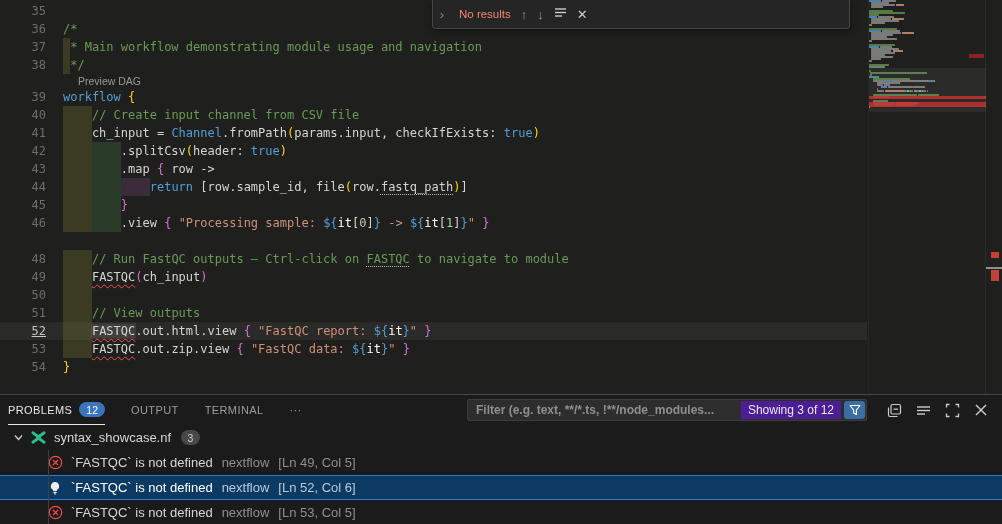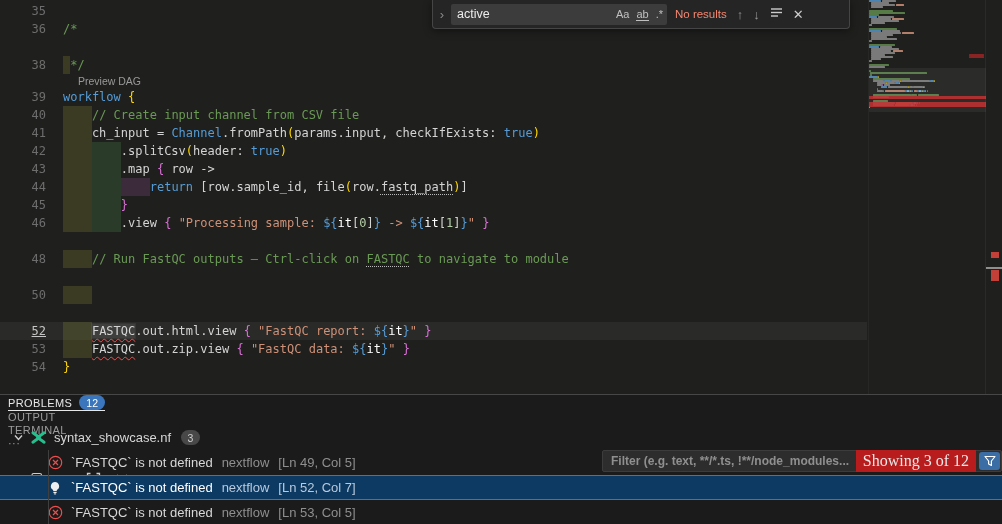--- a/index.html
+++ b/index.html
@@ -43,30 +43,30 @@
     border-radius:2px;padding:0 4px 0 6px;box-sizing:border-box;}
   #find .query{flex:1;color:#ececec;font-size:12.5px;font-family:"Liberation Sans",sans-serif;}
   .find-opt{color:#c0c0c0;font-size:11px;margin-left:7px;cursor:pointer;font-family:"Liberation Sans",sans-serif;}
   .find-opt.ww{border-bottom:1px solid #c0c0c0;}
   #find .results{color:#F48771;font-size:11.5px;margin-left:8px;white-space:nowrap;}
   .find-btn{color:#9a9a9a;font-size:13px;margin-left:10px;cursor:pointer;}
   .find-btn.lit{color:#cccccc;}
   
   #panel{position:absolute;left:0;top:394px;width:1002px;height:130px;background:#1b1b1b;
     border-top:1px solid #474747;box-sizing:border-box;}
-  #panel-header{display:flex;align-items:flex-start;height:30px;padding-left:8px;flex-direction:column;}
+  #panel-header{display:flex;align-items:center;height:30px;padding-left:8px;}
   .ptab{display:flex;align-items:center;height:29px;margin-right:26px;cursor:pointer;
     font-size:11px;letter-spacing:0.4px;color:#9c9c9c;border-bottom:1px solid transparent;box-sizing:border-box;}
   .ptab.active{color:#e7e7e7;border-bottom-color:#e7e7e7;}
   .ptab .badge{margin-left:7px;background:#3b76bd;color:#ffffff;font-size:10.5px;letter-spacing:0;
     border-radius:10px;padding:1.5px 7px;}
   #filter-box{margin-left:auto;display:flex;align-items:center;width:400px;height:22px;
     background:#2d2d2d;border:1px solid #3c3c3c;border-radius:2px;box-sizing:border-box;padding:0 1px 0 8px;}
   #filter-box .ph{flex:1;color:#8f8f8f;font-size:12px;white-space:nowrap;overflow:hidden;font-weight:bold;}
-  #filter-box .showing{background:#b91c1c;color:#e8e8e8;font-size:16px;padding:2px 7px;white-space:nowrap;font-family:Liberation Serif, serif;}
+  #filter-box .showing{background:#4c1d95;color:#e8e8e8;font-size:12px;padding:2px 7px;white-space:nowrap;}
   #funnel{width:21px;height:18px;background:#3a6ea5;border-radius:3px;display:flex;
     align-items:center;justify-content:center;margin-left:3px;cursor:pointer;}
   .hicon{margin-left:14px;cursor:pointer;display:flex;align-items:center;}
   #panel-icons{display:flex;align-items:center;margin-left:6px;margin-right:14px;}
   
   #tree{position:relative;}
   .trow{position:relative;display:flex;align-items:center;height:25px;font-size:13px;color:#cccccc;
     cursor:pointer;box-sizing:border-box;}
   .trow.selected{background:#0d3a62;border-top:1px solid #2a7ad4;border-bottom:1px solid #2a7ad4;}
   .file-row .fname{margin-left:7px;color:#d6d6d6;}
@@ -80,32 +80,35 @@
   .loc{color:#8f8f8f;margin-left:9px;}
   .trow.selected .src,.trow.selected .loc{color:#b9cade;}
   #tree-guide{position:absolute;left:48px;top:25px;bottom:0;width:1px;background:#3f3f3f;}
 </style>
 </head>
 <body>
 
 <div id="editor">
     <div class="code-line" style="top: 2px;"><span class="ln">35</span><span class="code-text"></span></div>
     <div class="code-line" style="top: 20px;"><span class="ln">36</span><span class="code-text"><span class="tk-c">/*</span></span></div>
+    <div class="code-line" style="top: 38px;"><span class="tint" style="left: 63px; width: 7.2234px; background: rgba(255, 255, 64, 0.12);"></span><span class="ln">37</span><span class="code-text"><span class="tk-c"> * Main workflow demonstrating module usage and navigation</span></span></div>
     <div class="code-line" style="top: 56px;"><span class="tint" style="left: 63px; width: 7.2234px; background: rgba(255, 255, 64, 0.12);"></span><span class="ln">38</span><span class="code-text"><span class="tk-c"> */</span></span></div>
     <div class="codelens" style="top: 74px; padding-left: 15px;">Preview DAG</div>
     <div class="code-line" style="top: 88px;"><span class="ln">39</span><span class="code-text"><span class="tk-k">workflow </span><span class="tk-b1">{</span></span></div>
     <div class="code-line" style="top: 106px;"><span class="tint" style="left: 63px; width: 28.8936px; background: rgba(255, 255, 64, 0.12);"></span><span class="ln">40</span><span class="code-text"><span class="tk-p">    </span><span class="tk-c">// Create input channel from CSV file</span></span></div>
     <div class="code-line" style="top: 124px;"><span class="tint" style="left: 63px; width: 28.8936px; background: rgba(255, 255, 64, 0.12);"></span><span class="ln">41</span><span class="code-text"><span class="tk-p">    ch_input = </span><span class="tk-k">Channel</span><span class="tk-p">.fromPath</span><span class="tk-b1">(</span><span class="tk-p">params.input, checkIfExists: </span><span class="tk-k">true</span><span class="tk-b1">)</span></span></div>
     <div class="code-line" style="top: 142px;"><span class="tint" style="left: 63px; width: 28.8936px; background: rgba(255, 255, 64, 0.12);"></span><span class="tint" style="left: 91.8936px; width: 28.8936px; background: rgba(127, 255, 127, 0.12);"></span><span class="ln">42</span><span class="code-text"><span class="tk-p">        .splitCsv</span><span class="tk-b1">(</span><span class="tk-p">header: </span><span class="tk-k">true</span><span class="tk-b1">)</span></span></div>
     <div class="code-line" style="top: 160px;"><span class="tint" style="left: 63px; width: 28.8936px; background: rgba(255, 255, 64, 0.12);"></span><span class="tint" style="left: 91.8936px; width: 28.8936px; background: rgba(127, 255, 127, 0.12);"></span><span class="ln">43</span><span class="code-text"><span class="tk-p">        .map </span><span class="tk-b2">{</span><span class="tk-p"> row -&gt;</span></span></div>
     <div class="code-line" style="top: 178px;"><span class="tint" style="left: 63px; width: 28.8936px; background: rgba(255, 255, 64, 0.12);"></span><span class="tint" style="left: 91.8936px; width: 28.8936px; background: rgba(127, 255, 127, 0.12);"></span><span class="tint" style="left: 120.787px; width: 28.8936px; background: rgba(255, 127, 255, 0.13);"></span><span class="ln">44</span><span class="code-text"><span class="tk-p">            </span><span class="tk-k">return</span><span class="tk-p"> [row.sample_id, file</span><span class="tk-b1">(</span><span class="tk-p">row.</span><span class="tk-p d-hint">fastq_path</span><span class="tk-b1">)</span><span class="tk-p">]</span></span></div>
     <div class="code-line" style="top: 196px;"><span class="tint" style="left: 63px; width: 28.8936px; background: rgba(255, 255, 64, 0.12);"></span><span class="tint" style="left: 91.8936px; width: 28.8936px; background: rgba(127, 255, 127, 0.12);"></span><span class="ln">45</span><span class="code-text"><span class="tk-p">        </span><span class="tk-b2">}</span></span></div>
     <div class="code-line" style="top: 214px;"><span class="tint" style="left: 63px; width: 28.8936px; background: rgba(255, 255, 64, 0.12);"></span><span class="tint" style="left: 91.8936px; width: 28.8936px; background: rgba(127, 255, 127, 0.12);"></span><span class="ln">46</span><span class="code-text"><span class="tk-p">        .view </span><span class="tk-b2">{</span><span class="tk-p"> </span><span class="tk-s">"Processing sample: </span><span class="tk-i">${</span><span class="tk-v">it</span><span class="tk-p">[</span><span class="tk-n">0</span><span class="tk-p">]</span><span class="tk-i">}</span><span class="tk-s"> -&gt; </span><span class="tk-i">${</span><span class="tk-v">it</span><span class="tk-p">[</span><span class="tk-n">1</span><span class="tk-p">]</span><span class="tk-i">}</span><span class="tk-s">"</span><span class="tk-p"> </span><span class="tk-b2">}</span></span></div>
     <div class="code-line" style="top: 250px;"><span class="tint" style="left: 63px; width: 28.8936px; background: rgba(255, 255, 64, 0.12);"></span><span class="ln">48</span><span class="code-text"><span class="tk-p">    </span><span class="tk-c">// Run FastQC outputs – Ctrl-click on </span><span class="tk-c d-hint">FASTQC</span><span class="tk-c"> to navigate to module</span></span></div>
+    <div class="code-line" style="top: 268px;"><span class="tint" style="left: 63px; width: 28.8936px; background: rgba(255, 255, 64, 0.12);"></span><span class="ln">49</span><span class="code-text"><span class="tk-p">    </span><span class="tk-p d-err">FASTQC</span><span class="tk-b2">(</span><span class="tk-p">ch_input</span><span class="tk-b2">)</span></span></div>
     <div class="code-line" style="top: 286px;"><span class="tint" style="left: 63px; width: 28.8936px; background: rgba(255, 255, 64, 0.12);"></span><span class="ln">50</span><span class="code-text"></span></div>
+    <div class="code-line" style="top: 304px;"><span class="tint" style="left: 63px; width: 28.8936px; background: rgba(255, 255, 64, 0.12);"></span><span class="ln">51</span><span class="code-text"><span class="tk-p">    </span><span class="tk-c">// View outputs</span></span></div>
     <div class="code-line current" style="top: 322px;"><span class="tint" style="left: 63px; width: 28.8936px; background: rgba(255, 255, 64, 0.12);"></span><span class="ln active">52</span><span class="code-text"><span class="tk-p">    </span><span class="tk-p d-err tk-hl">FASTQC</span><span class="tk-p">.out.html.view </span><span class="tk-b2">{</span><span class="tk-p"> </span><span class="tk-s">"FastQC report: </span><span class="tk-i">${</span><span class="tk-v">it</span><span class="tk-i">}</span><span class="tk-s">"</span><span class="tk-p"> </span><span class="tk-b2">}</span></span></div>
     <div class="code-line" style="top: 340px;"><span class="tint" style="left: 63px; width: 28.8936px; background: rgba(255, 255, 64, 0.12);"></span><span class="ln">53</span><span class="code-text"><span class="tk-p">    </span><span class="tk-p d-err">FASTQC</span><span class="tk-p">.out.zip.view </span><span class="tk-b2">{</span><span class="tk-p"> </span><span class="tk-s">"FastQC data: </span><span class="tk-i">${</span><span class="tk-v">it</span><span class="tk-i">}</span><span class="tk-s">"</span><span class="tk-p"> </span><span class="tk-b2">}</span></span></div>
     <div class="code-line" style="top: 358px;"><span class="ln">54</span><span class="code-text"><span class="tk-b1">}</span></span></div>
   </div>
 
 <div id="minimap">
     <div class="mm-bar" style="left: 0px; width: 12px; top: 0px; background: rgba(86, 156, 214, 0.8);"></div>
     <div class="mm-bar" style="left: 13px; width: 14px; top: 0px; background: rgba(212, 212, 212, 0.5);"></div>
     <div class="mm-bar" style="left: 2px; width: 18px; top: 2px; background: rgba(212, 212, 212, 0.5);"></div>
     <div class="mm-bar" style="left: 2px; width: 24px; top: 4px; background: rgba(212, 212, 212, 0.5);"></div>
@@ -224,26 +227,20 @@
     <div class="mm-err" style="top: 102px; height: 5px;"></div>
   </div>
 <div id="ruler">
     <div class="rl-mark" style="top: 252px; height: 6px;"></div>
     <div class="rl-mark" style="top: 270px; height: 11px;"></div>
     <div id="rl-cursor" style="top: 267px;"></div>
   </div>
 
 <div id="find">
   <div class="toggle">›</div>
-  <div class="input">
-    <span class="query">active</span>
-    <span class="find-opt">Aa</span>
-    <span class="find-opt ww">ab</span>
-    <span class="find-opt">.*</span>
-  </div>
   <span class="results">No results</span>
   <span class="find-btn">↑</span>
   <span class="find-btn">↓</span>
   <span class="find-btn lit">
     <svg width="13" height="13" viewBox="0 0 13 13">
         <g stroke="#cccccc" stroke-width="1.4" fill="none">
           <line x1="1" y1="3" x2="12" y2="3"></line>
           <line x1="1" y1="6.5" x2="12" y2="6.5"></line>
           <line x1="1" y1="10" x2="8" y2="10"></line>
         </g>
@@ -339,21 +336,21 @@
       </div><div class="trow selected">
         <span class="sev">
           <svg width="14" height="14" viewBox="0 0 14 14">
             <path d="M7 1 a4.2 4.2 0 0 1 2.4 7.6 c-.5.4-.7.9-.7 1.4 H5.3 c0-.5-.2-1-.7-1.4 A4.2 4.2 0 0 1 7 1 Z" fill="#eeeeee"></path>
             <rect x="5.4" y="10.8" width="3.2" height="1.2" fill="#eeeeee"></rect>
             <rect x="5.9" y="12.4" width="2.2" height="1" fill="#eeeeee"></rect>
           </svg>
         </span>
         <span class="msg">`FASTQC` is not defined</span>
         <span class="src">nextflow</span>
-        <span class="loc">[Ln 52, Col 7]</span>
+        <span class="loc">[Ln 52, Col 6]</span>
       </div><div class="trow">
         <span class="sev">
           <svg width="15" height="15" viewBox="0 0 15 15" fill="none">
             <circle cx="7.5" cy="7.5" r="6.2" stroke="#F14C4C" stroke-width="1.2"></circle>
             <path d="M5 5 L10 10 M10 5 L5 10" stroke="#F14C4C" stroke-width="1.2"></path>
           </svg>
         </span>
         <span class="msg">`FASTQC` is not defined</span>
         <span class="src">nextflow</span>
         <span class="loc">[Ln 53, Col 5]</span>

